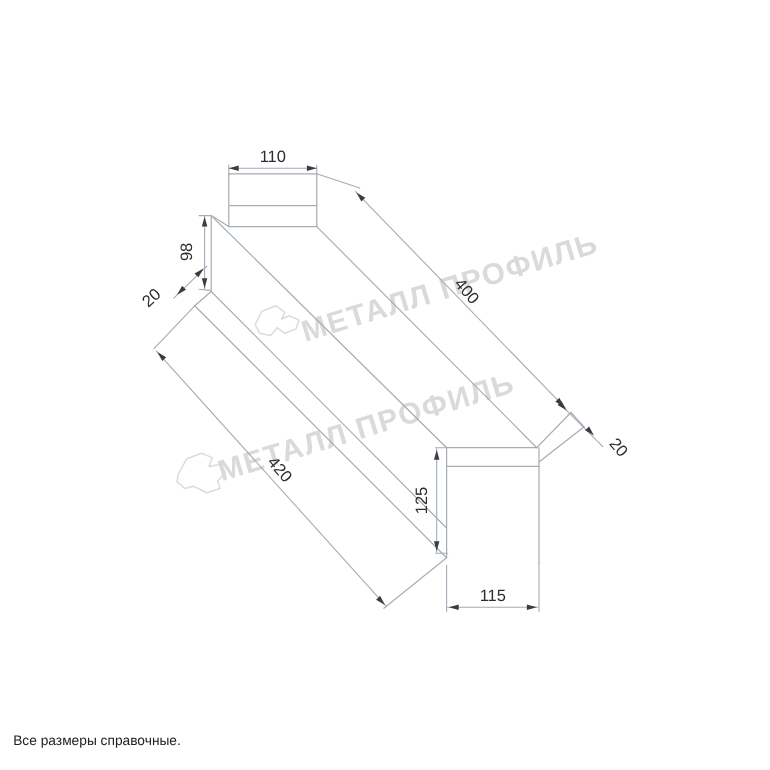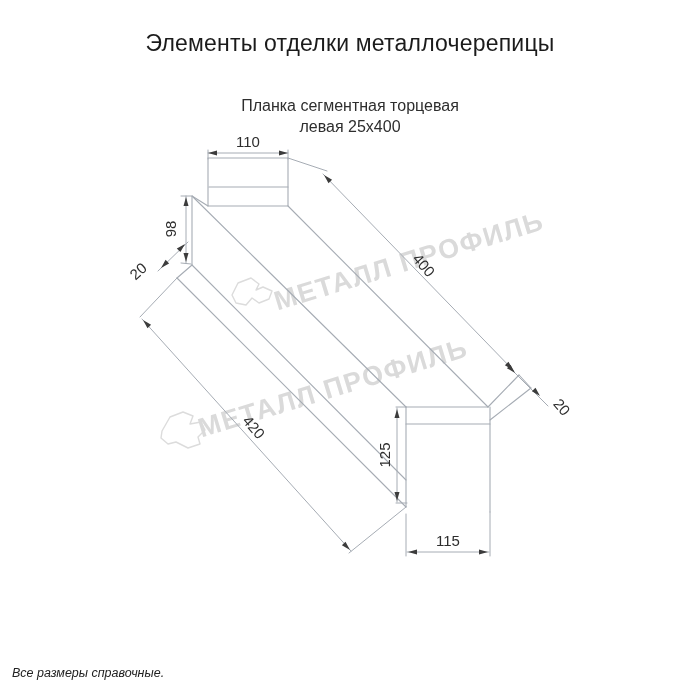--- a/index.html
+++ b/index.html
@@ -12,45 +12,40 @@
     font-size:23px;letter-spacing:.2px;color:#1b1b1b;
   }
   .sub-title{
     position:absolute;top:95px;left:0;width:700px;text-align:center;
     font-size:16px;line-height:21px;color:#2e2e2e;
   }
   .footer{
     position:absolute;left:12px;bottom:18px;
     font-size:13px;line-height:17px;color:#222222;
   }
-  .footer .f1{font-size:12.5px;font-style:italic;}
+  .footer .f1{font-size:12.5px;}
   svg{position:absolute;left:0;top:0;}
   .wm-text{
     font-family:"Liberation Sans", sans-serif;font-weight:bold;
     font-size:27px;letter-spacing:1.5px;fill:#dadada;
   }
   .dim-text{
     font-family:"Liberation Sans", sans-serif;font-size:15px;fill:#2e2e2e;
   }
   .edge{stroke:#a6acb4;stroke-width:1.1;fill:none;stroke-linecap:round;}
   .dim{stroke:#a6acb4;stroke-width:1;fill:none;stroke-linecap:round;}
   .arr{fill:#3c3c3c;stroke:none;}
   .wm-logo{stroke:#dcdcdc;stroke-width:1.4;fill:none;stroke-linejoin:round;}
 </style>
 </head>
 <body>
 
 <div class="page">
 
-  <div class="doc-title">Элементы отделки металлочерепицы</div>
 
-  <div class="sub-title">
-    <div>Планка сегментная торцевая</div>
-    <div>левая 25x400</div>
-  </div>
 
   <svg width="700" height="700" viewBox="0 0 700 700">
 
     <g>
       <path class="wm-logo" d="M232,295 L238,283 L251,278 L259,284 L256,290 L263,287 L272,291 L269,299 L259,303 L252,298 L246,305 L236,303 Z"></path>
       <text class="wm-text" transform="translate(409,261) rotate(-17)" text-anchor="middle" dominant-baseline="central">МЕТАЛЛ ПРОФИЛЬ</text>
     </g>
     <g>
       <path class="wm-logo" d="M162,431 L170,417 L183,412 L193,416 L190,424 L201,422 L205,430 L198,437 L200,444 L188,448 L176,442 L168,444 L161,438 Z"></path>
       <text class="wm-text" transform="translate(333,388) rotate(-17)" text-anchor="middle" dominant-baseline="central">МЕТАЛЛ ПРОФИЛЬ</text>

